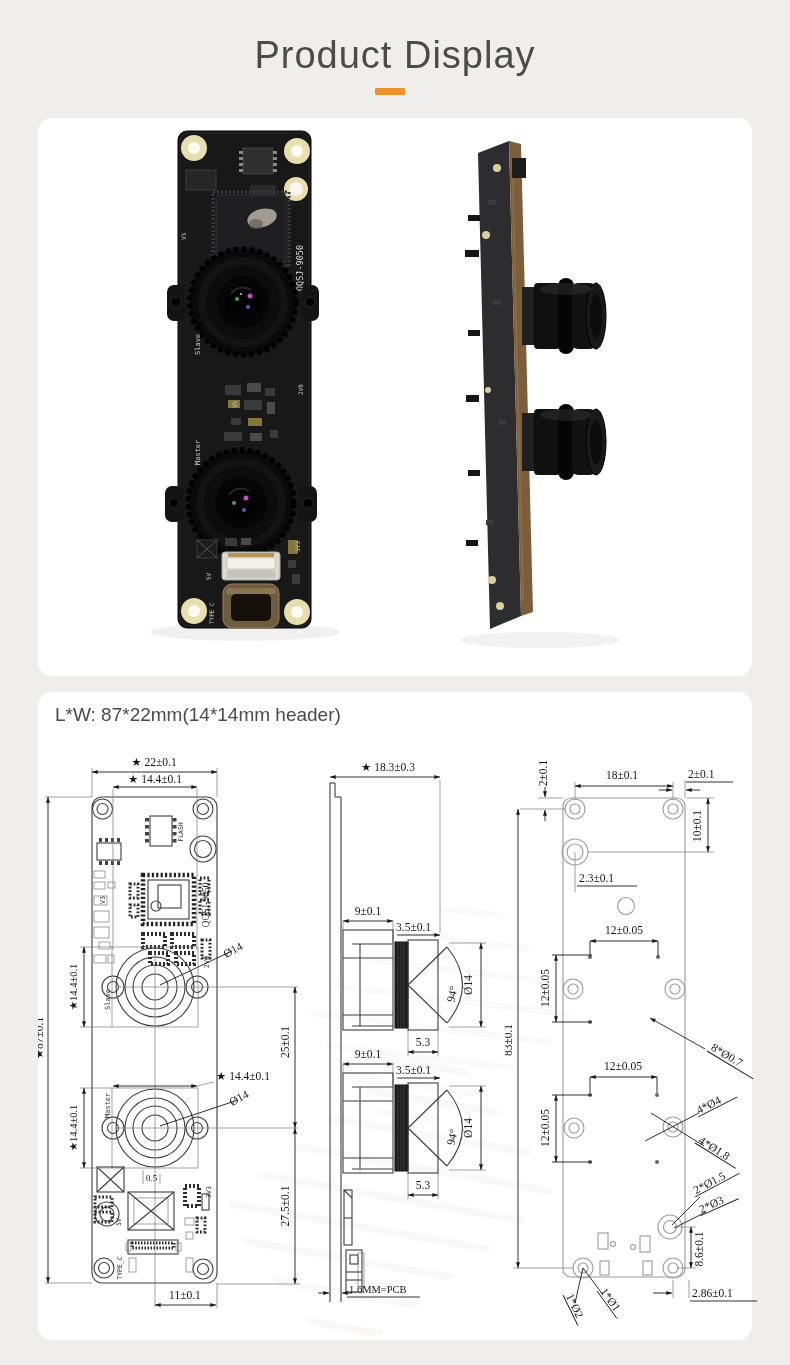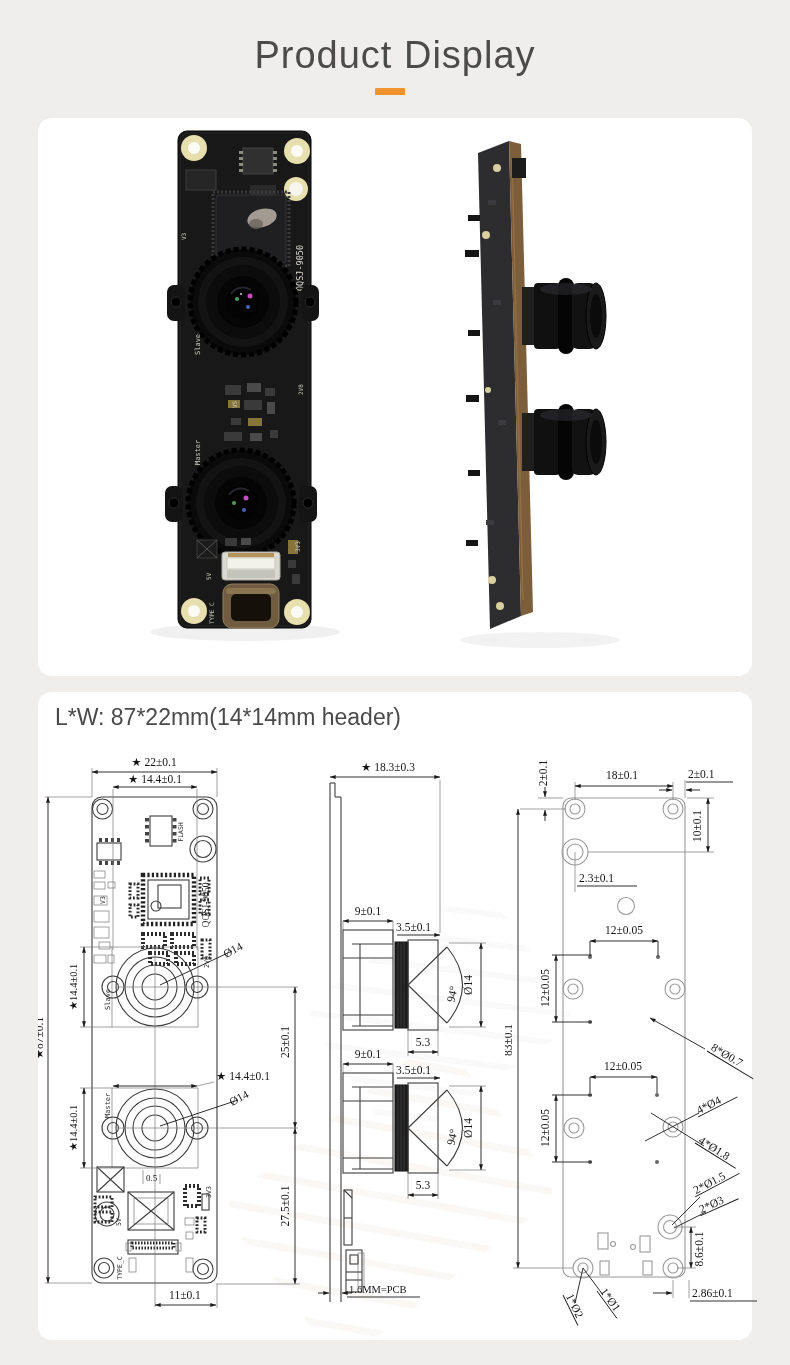--- a/index.html
+++ b/index.html
@@ -4,21 +4,21 @@
 <style>
   html,body{margin:0;padding:0;}
   body{background:#efeeec;font-family:"Liberation Sans",sans-serif;}
   .canvas{position:relative;width:790px;height:1365px;background:#efeeec;overflow:hidden;margin:0 auto;}
   .page-title{position:absolute;left:0;top:34px;width:100%;text-align:center;
     font-size:38px;font-weight:300;color:#4b4b4a;letter-spacing:1px;}
   .title-dash{position:absolute;left:375px;top:88px;width:30px;height:7px;background:#f0922b;border-radius:1px;}
   .card{position:absolute;background:#ffffff;border-radius:14px;}
   .card1{left:38px;top:118px;width:714px;height:558px;}
   .card2{left:38px;top:692px;width:714px;height:648px;}
-  .spec-label{position:absolute;left:55px;top:704px;font-size:23px;color:#4a4a4a;text-align:right;}
+  .spec-label{position:absolute;left:55px;top:704px;font-size:19px;color:#4a4a4a;text-align:right;}
   .absvg{position:absolute;}
   .watermark{position:absolute;opacity:.5;pointer-events:none;border-radius:24px;}
   .wm1{left:250px;top:1100px;width:280px;height:200px;transform:rotate(-38deg);
     background:repeating-linear-gradient(48deg,rgba(186,164,128,.14) 0 7px,transparent 7px 34px);}
   .wm2{left:330px;top:930px;width:220px;height:170px;transform:rotate(-35deg);
     background:repeating-linear-gradient(42deg,rgba(150,150,150,.10) 0 6px,transparent 6px 30px);}
   
   .oln{stroke:#3d3d3d;stroke-width:1.1;fill:none;}
   .gln{stroke:#9a9a9a;stroke-width:1.1;fill:none;}
   .thin{stroke:#7a7a7a;stroke-width:.7;fill:none;}

